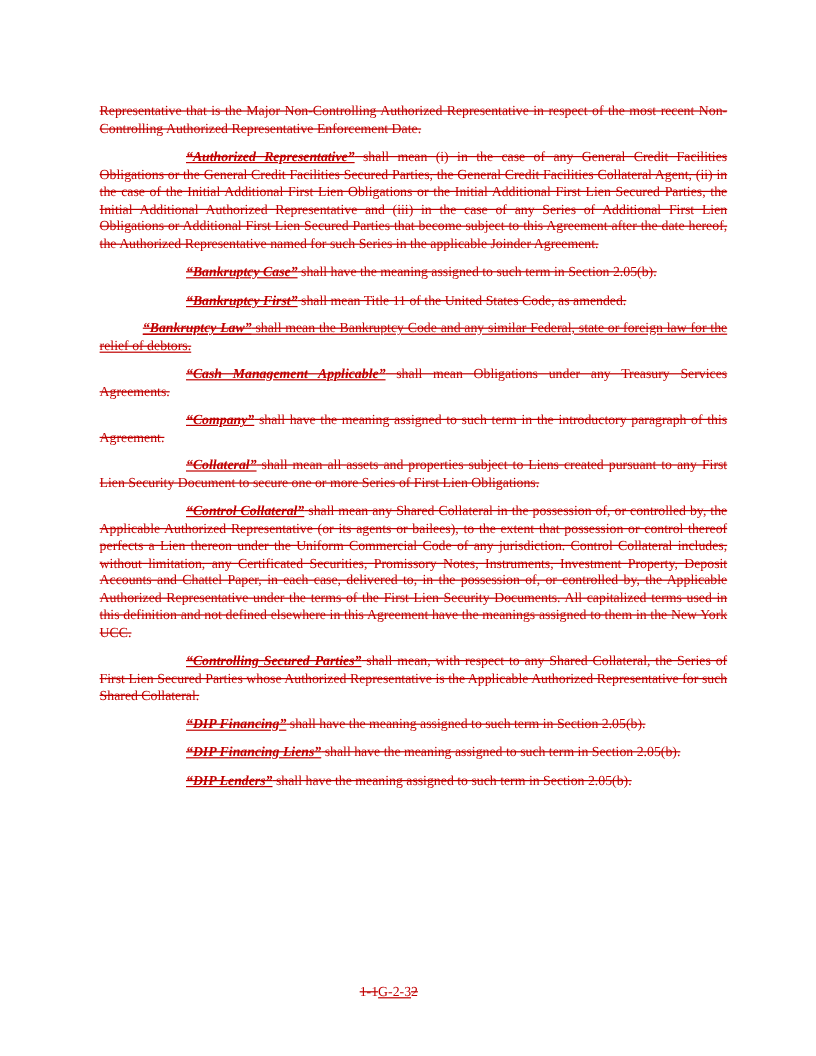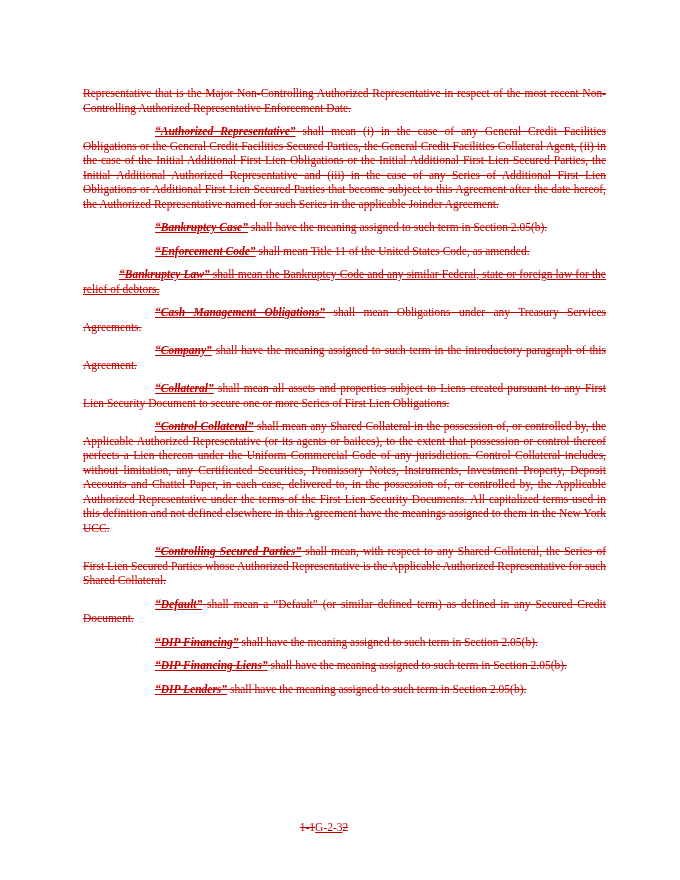--- a/index.html
+++ b/index.html
@@ -65,26 +65,25 @@
   }
 </style>
 </head>
 <body>
 
 <div class="page">
   <div class="doc-body">
       <p class="para indent-none"><span class="seg-plain">Representative that is the Major Non-Controlling Authorized Representative in respect of the most recent Non-Controlling Authorized Representative Enforcement Date. </span></p>
       <p class="para indent-large"><span class="seg-term">“Authorized Representative”</span><span class="seg-plain"> shall mean (i) in the case of any General Credit Facilities Obligations or the General Credit Facilities Secured Parties, the General Credit Facilities Collateral Agent, (ii) in the case of the Initial Additional First Lien Obligations or the Initial Additional First Lien Secured Parties, the Initial Additional Authorized Representative and (iii) in the case of any Series of Additional First Lien Obligations or Additional First Lien Secured Parties that become subject to this Agreement after the date hereof, the Authorized Representative named for such Series in the applicable Joinder Agreement.</span></p>
       <p class="para indent-large"><span class="seg-term">“Bankruptcy Case”</span><span class="seg-plain"> shall have the meaning assigned to such term in Section 2.05(b).</span></p>
-      <p class="para indent-large"><span class="seg-term">“Enforcement Code”</span><span class="seg-plain"> shall mean Title 11 of the United States Code, as amended.</span></p>
+      <p class="para indent-large"><span class="seg-term">“Bankruptcy First”</span><span class="seg-plain"> shall mean Title 11 of the United States Code, as amended.</span></p>
       <p class="para indent-small"><span class="seg-term">“Bankruptcy Law”</span><span class="seg-plain"> shall mean the Bankruptcy Code and any similar Federal, state or foreign law for the relief of debtors.</span></p>
-      <p class="para indent-large"><span class="seg-term">“Cash Management Obligations”</span><span class="seg-plain"> shall mean Obligations under any Treasury Services Agreements.</span></p>
+      <p class="para indent-large"><span class="seg-term">“Cash Management Applicable”</span><span class="seg-plain"> shall mean Obligations under any Treasury Services Agreements.</span></p>
       <p class="para indent-large"><span class="seg-term">“Company”</span><span class="seg-plain"> shall have the meaning assigned to such term in the introductory paragraph of this Agreement.</span></p>
       <p class="para indent-large"><span class="seg-term">“Collateral”</span><span class="seg-plain"> shall mean all assets and properties subject to Liens created pursuant to any First Lien Security Document to secure one or more Series of First Lien Obligations.</span></p>
       <p class="para indent-large"><span class="seg-term">“Control Collateral”</span><span class="seg-plain"> shall mean any Shared Collateral in the possession of, or controlled by, the Applicable Authorized Representative (or its agents or bailees), to the extent that possession or control thereof perfects a Lien thereon under the Uniform Commercial Code of any jurisdiction.  Control Collateral includes, without limitation, any Certificated Securities, Promissory Notes, Instruments, Investment Property, Deposit Accounts and Chattel Paper, in each case, delivered to, in the possession of, or controlled by, the Applicable Authorized Representative under the terms of the First Lien Security Documents.  All capitalized terms used in this definition and not defined elsewhere in this Agreement have the meanings assigned to them in the New York UCC.</span></p>
       <p class="para indent-large"><span class="seg-term">“Controlling Secured Parties”</span><span class="seg-plain"> shall mean, with respect to any Shared Collateral, the Series of First Lien Secured Parties whose Authorized Representative is the Applicable Authorized Representative for such Shared Collateral.</span></p>
-      <p class="para indent-large"><span class="seg-term">“Default”</span><span class="seg-plain"> shall mean a “Default” (or similar defined term) as defined in any Secured Credit Document.</span></p>
       <p class="para indent-large"><span class="seg-term">“DIP Financing”</span><span class="seg-plain"> shall have the meaning assigned to such term in Section 2.05(b).</span></p>
       <p class="para indent-large"><span class="seg-term">“DIP Financing Liens”</span><span class="seg-plain"> shall have the meaning assigned to such term in Section 2.05(b).</span></p>
       <p class="para indent-large"><span class="seg-term">“DIP Lenders”</span><span class="seg-plain"> shall have the meaning assigned to such term in Section 2.05(b).</span></p>
     </div>
   <div class="footer"><span class="seg-deleted">1-1</span><span class="seg-inserted">G-2-3</span><span class="seg-deleted">2</span></div>
 </div>
 
 </body></html>

